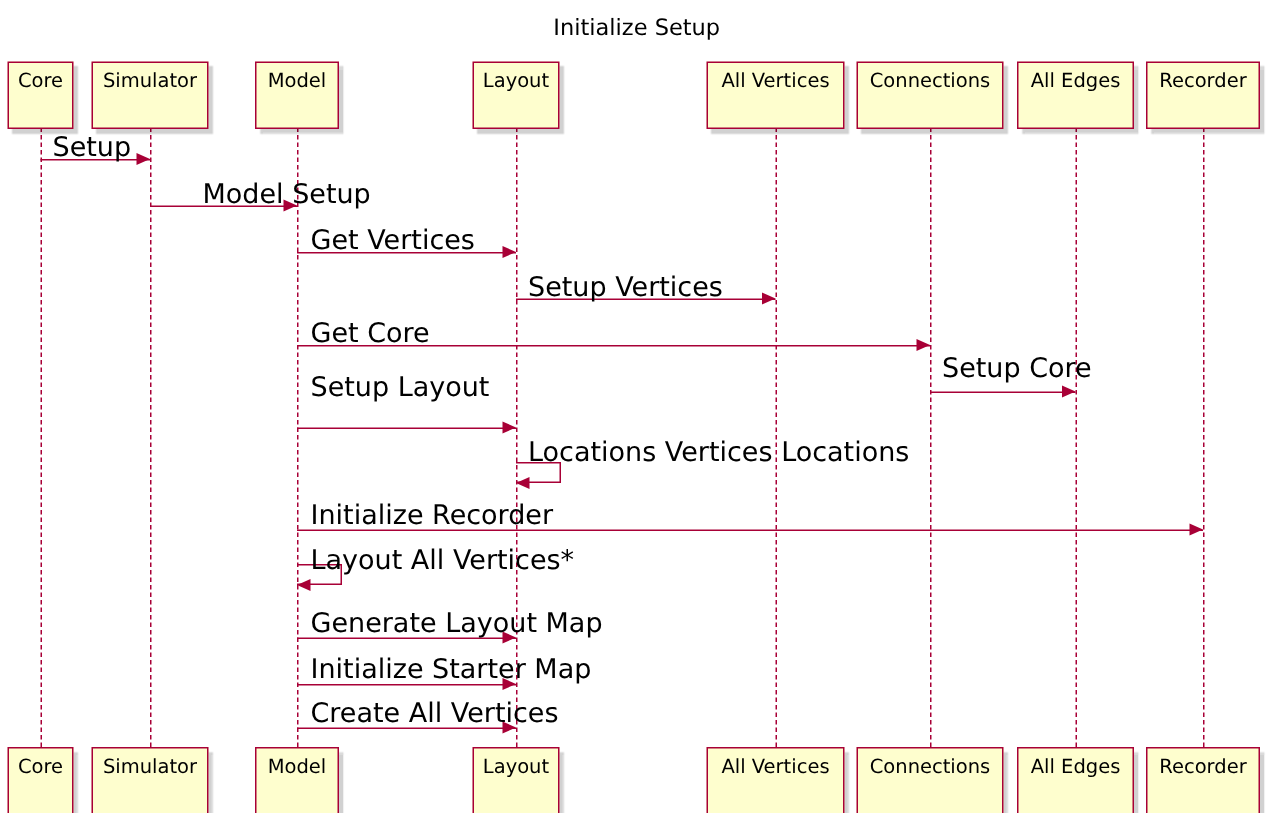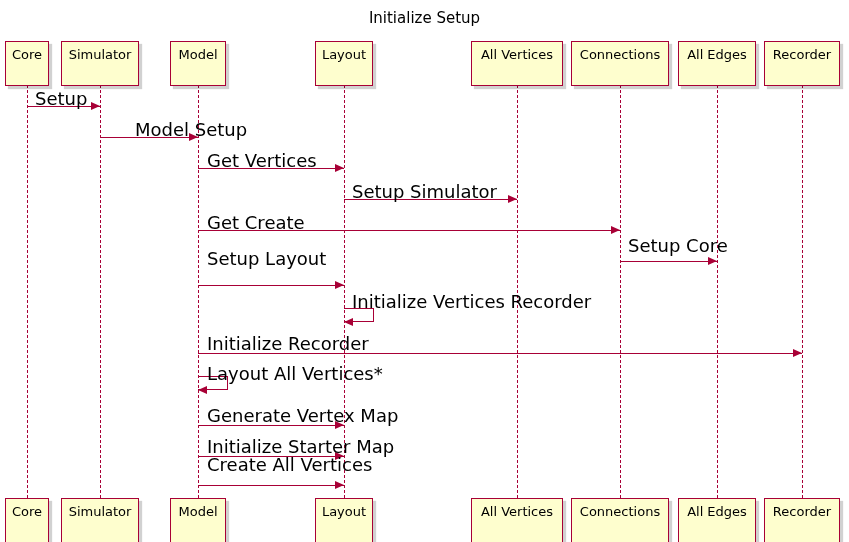--- a/index.html
+++ b/index.html
@@ -103,48 +103,48 @@
       <div class="arrow-head arrow-right" style="top: 102.1px; left: 91px;"></div>
       <div class="msg-label" style="left: 35px; top: 92px;">Setup</div>
       <div class="msg-line" style="left: 100px; top: 137px; width: 98px;"></div>
       <div class="arrow-head arrow-right" style="top: 133.1px; left: 189px;"></div>
       <div class="msg-label" style="left: 109px; top: 123px; margin-left: 26px;">Model Setup</div>
       <div class="msg-line" style="left: 198px; top: 168px; width: 146px;"></div>
       <div class="arrow-head arrow-right" style="top: 164.1px; left: 335px;"></div>
       <div class="msg-label" style="left: 207px; top: 154px;">Get Vertices</div>
       <div class="msg-line" style="left: 344px; top: 199px; width: 173px;"></div>
       <div class="arrow-head arrow-right" style="top: 195.1px; left: 508px;"></div>
-      <div class="msg-label" style="left: 352px; top: 185px;">Setup Simulator</div>
+      <div class="msg-label" style="left: 352px; top: 185px;">Setup Vertices</div>
       <div class="msg-line" style="left: 198px; top: 230px; width: 422px;"></div>
       <div class="arrow-head arrow-right" style="top: 226.1px; left: 611px;"></div>
-      <div class="msg-label" style="left: 207px; top: 216px;">Get Create</div>
+      <div class="msg-label" style="left: 207px; top: 216px;">Get Core</div>
       <div class="msg-line" style="left: 620px; top: 261px; width: 97px;"></div>
       <div class="arrow-head arrow-right" style="top: 257.1px; left: 708px;"></div>
       <div class="msg-label" style="left: 628px; top: 239px;">Setup Core</div>
       <div class="msg-line" style="left: 198px; top: 285px; width: 146px;"></div>
       <div class="arrow-head arrow-right" style="top: 281.1px; left: 335px;"></div>
       <div class="msg-label" style="left: 207px; top: 252px;">Setup Layout</div>
       <div class="self-loop" style="left: 344px; top: 308px; width: 30px; height: 14px;"></div>
       <div class="arrow-head arrow-left" style="left: 344px; top: 317.5px;"></div>
-      <div class="msg-label" style="left: 352px; top: 295px;">Initialize Vertices Recorder</div>
+      <div class="msg-label" style="left: 352px; top: 295px;">Locations Vertices Locations</div>
       <div class="msg-line" style="left: 198px; top: 353px; width: 604px;"></div>
       <div class="arrow-head arrow-right" style="top: 349.1px; left: 793px;"></div>
       <div class="msg-label" style="left: 207px; top: 337px;">Initialize Recorder</div>
       <div class="self-loop" style="left: 198px; top: 376px; width: 30px; height: 14px;"></div>
       <div class="arrow-head arrow-left" style="left: 198px; top: 385.5px;"></div>
       <div class="msg-label" style="left: 207px; top: 367px;">Layout All Vertices*</div>
       <div class="msg-line" style="left: 198px; top: 425px; width: 146px;"></div>
       <div class="arrow-head arrow-right" style="top: 421.1px; left: 335px;"></div>
-      <div class="msg-label" style="left: 207px; top: 409px;">Generate Vertex Map</div>
+      <div class="msg-label" style="left: 207px; top: 409px;">Generate Layout Map</div>
       <div class="msg-line" style="left: 198px; top: 456px; width: 146px;"></div>
       <div class="arrow-head arrow-right" style="top: 452.1px; left: 335px;"></div>
       <div class="msg-label" style="left: 207px; top: 440px;">Initialize Starter Map</div>
       <div class="msg-line" style="left: 198px; top: 485px; width: 146px;"></div>
       <div class="arrow-head arrow-right" style="top: 481.1px; left: 335px;"></div>
-      <div class="msg-label" style="left: 207px; top: 458px;">Create All Vertices</div>
+      <div class="msg-label" style="left: 207px; top: 469px;">Create All Vertices</div>
     </div>
   <div id="participants-layer">
       <div class="participant-box" style="left: 5px; top: 41px; width: 44px;"><span>Core</span></div>
       <div class="participant-box" style="left: 61px; top: 41px; width: 78px;"><span>Simulator</span></div>
       <div class="participant-box" style="left: 170px; top: 41px; width: 56px;"><span>Model</span></div>
       <div class="participant-box" style="left: 315px; top: 41px; width: 58px;"><span>Layout</span></div>
       <div class="participant-box" style="left: 471px; top: 41px; width: 92px;"><span>All Vertices</span></div>
       <div class="participant-box" style="left: 571px; top: 41px; width: 98px;"><span>Connections</span></div>
       <div class="participant-box" style="left: 678px; top: 41px; width: 78px;"><span>All Edges</span></div>
       <div class="participant-box" style="left: 764px; top: 41px; width: 76px;"><span>Recorder</span></div>

